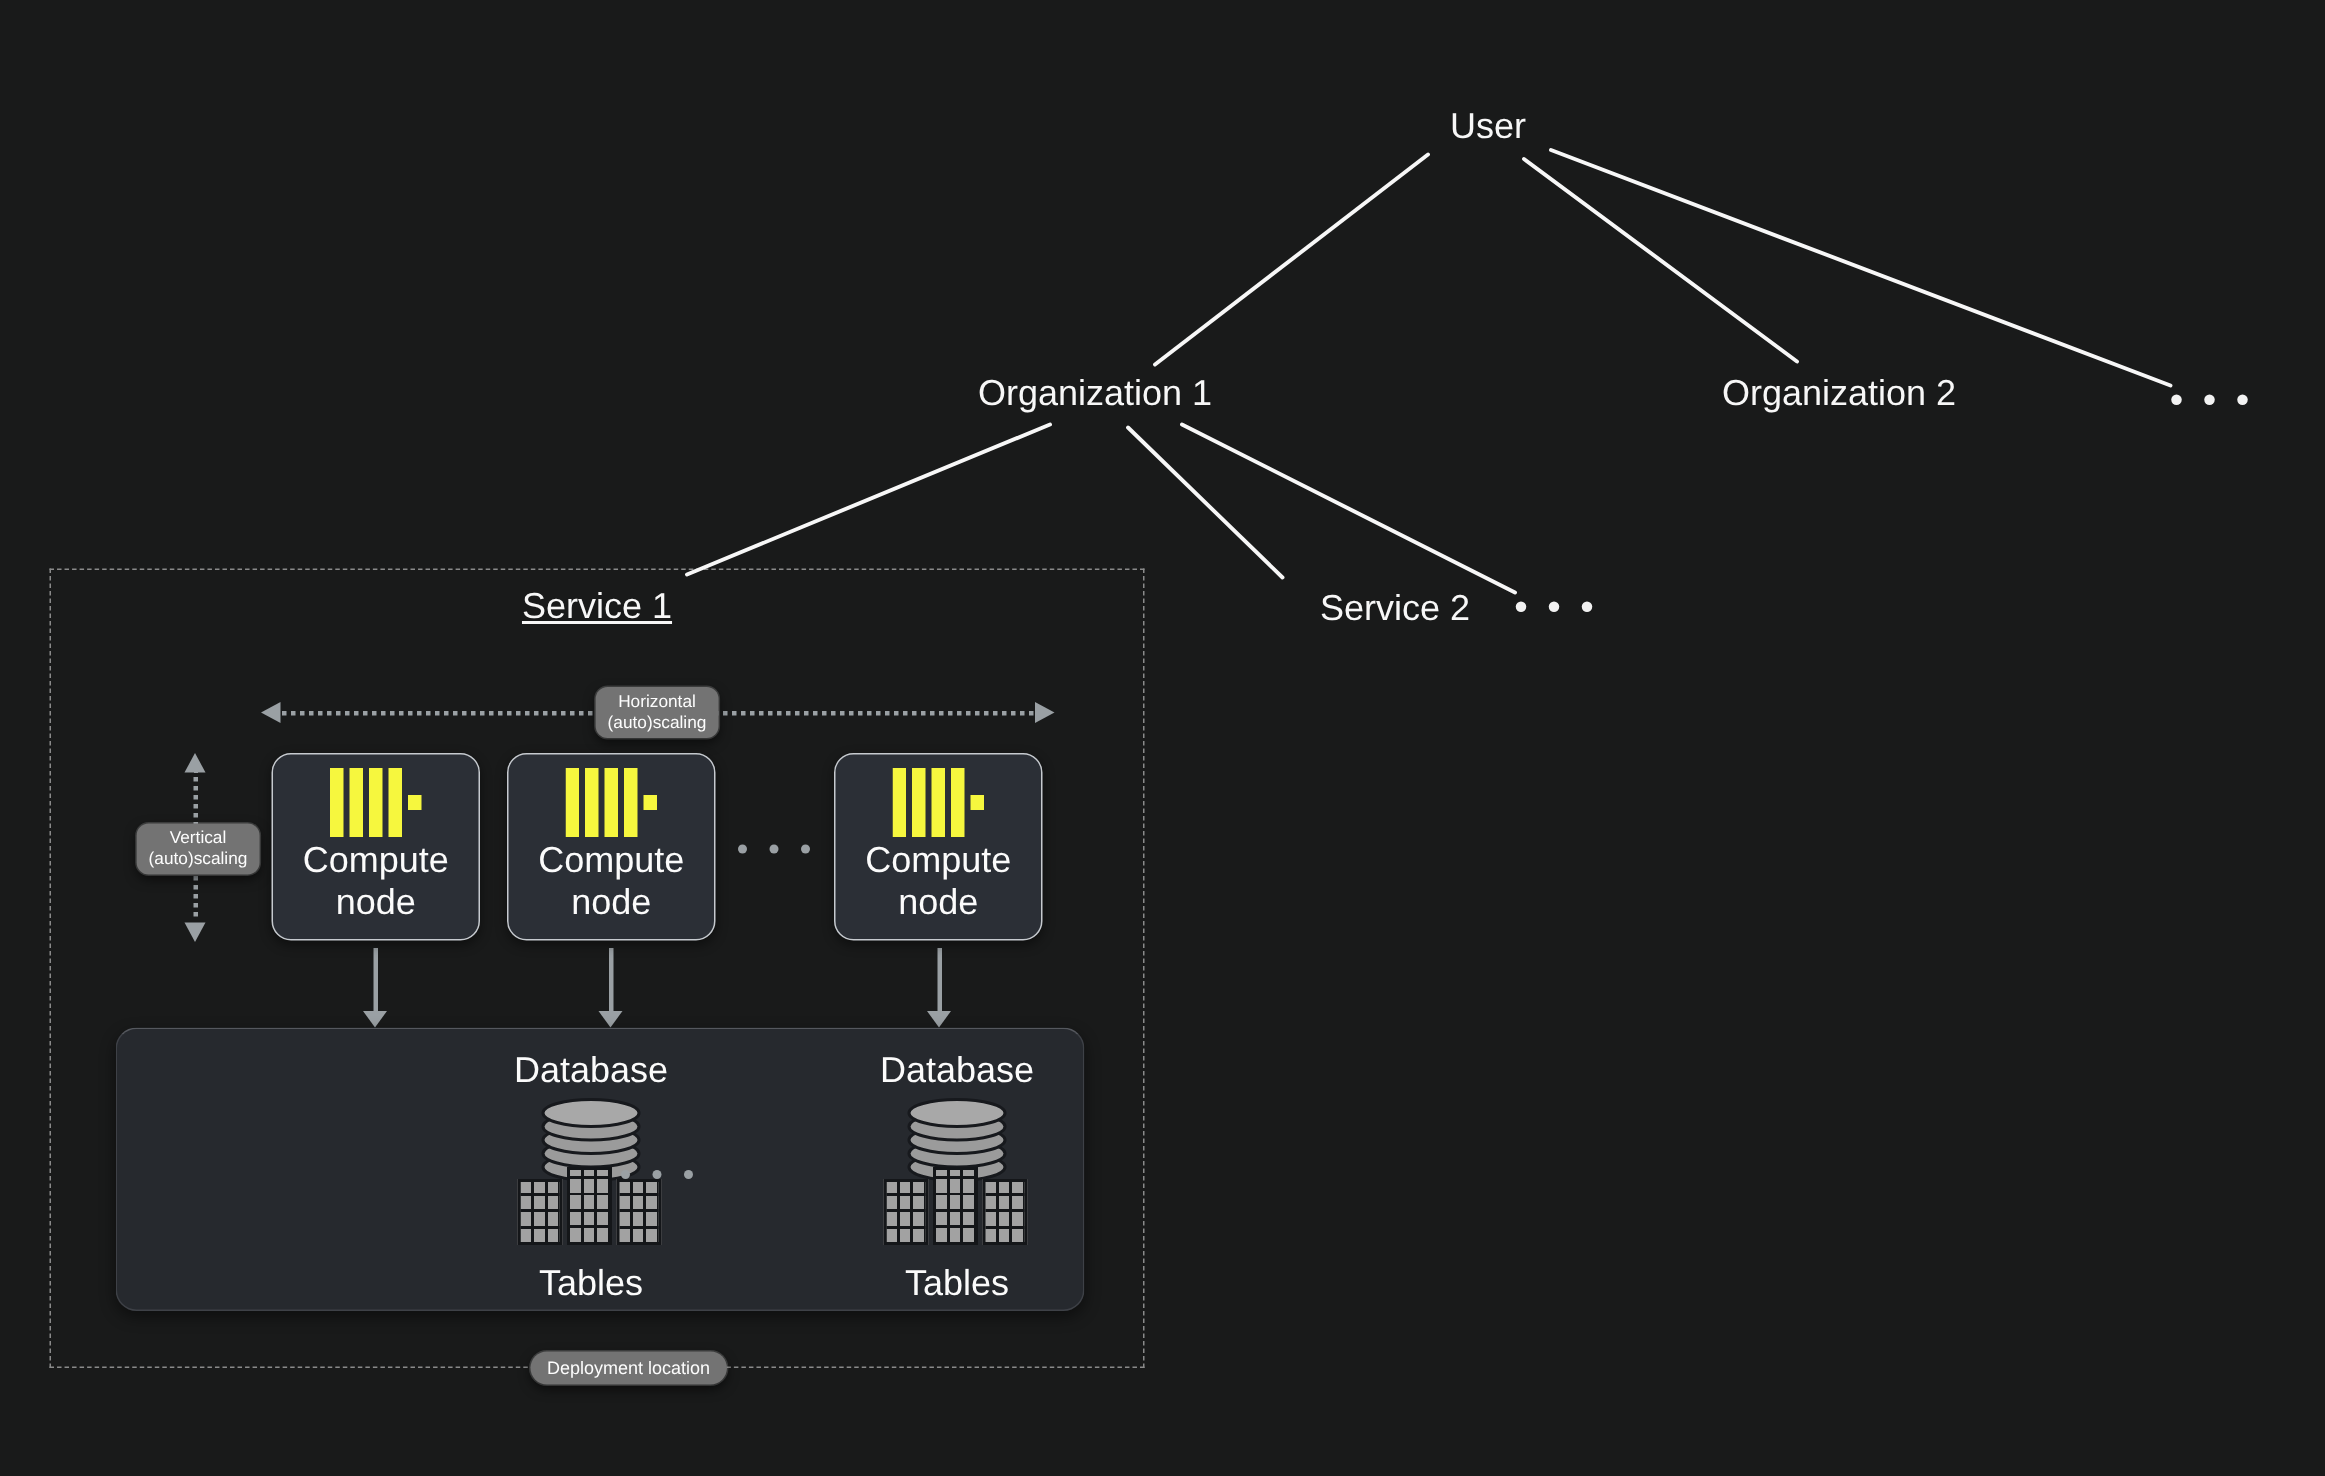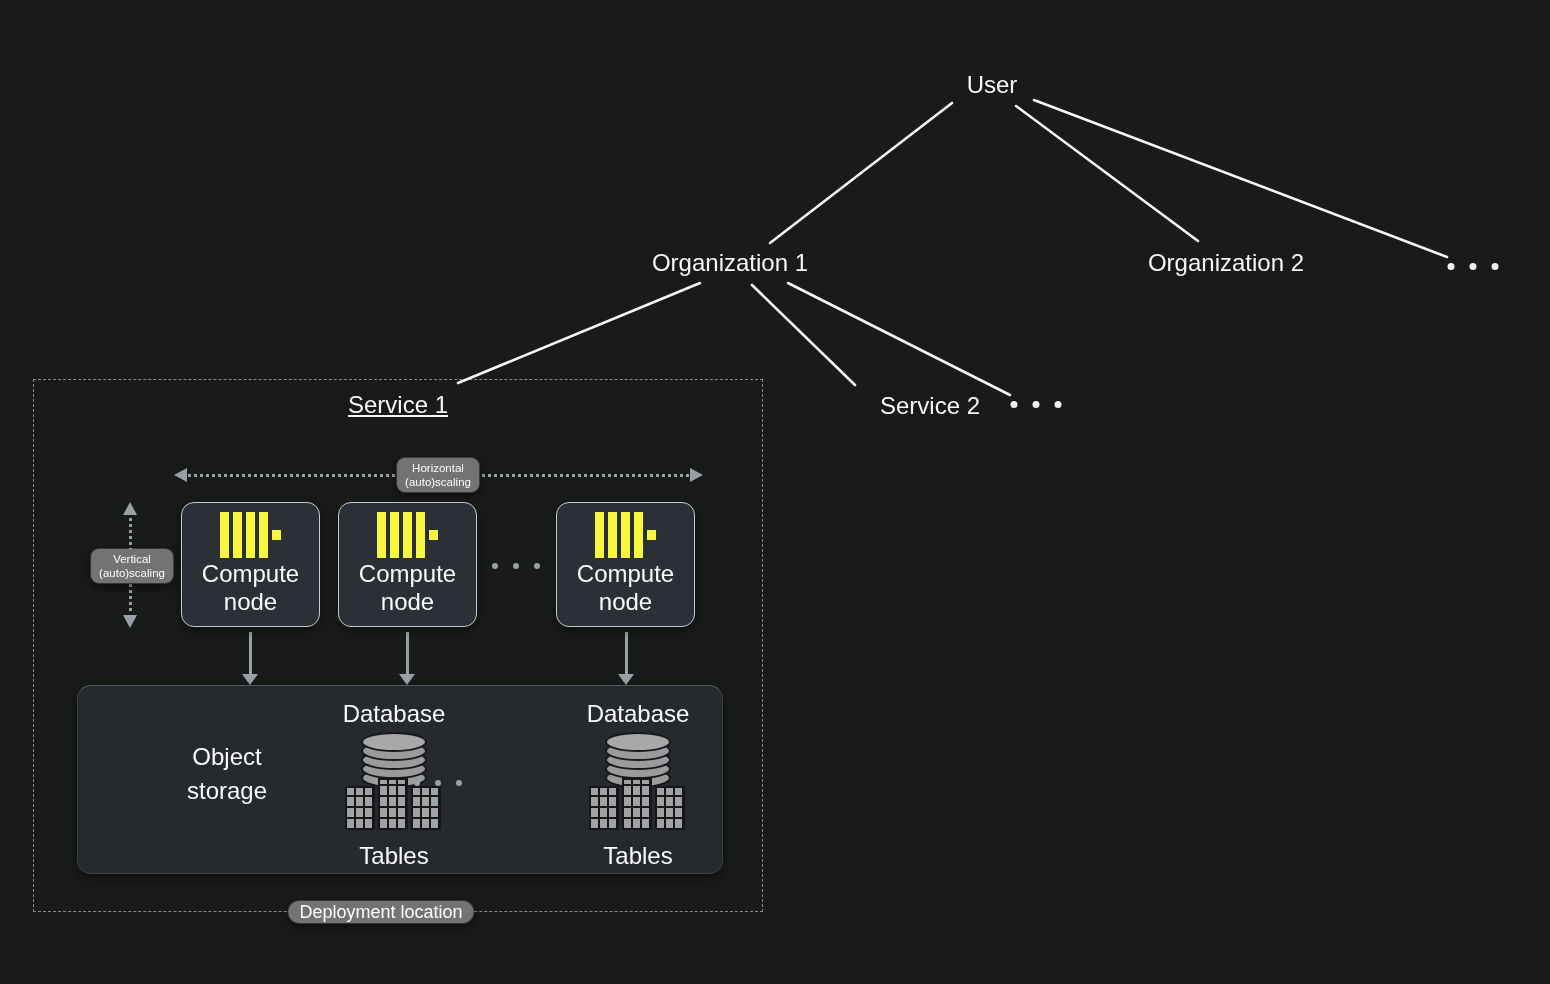--- a/index.html
+++ b/index.html
@@ -225,21 +225,20 @@
 <div class="abs down-arrow" style="left:399px;top:632px;">
     <div class="shaft"></div>
     <div class="head"></div>
   </div>
 <div class="abs down-arrow" style="left:618px;top:632px;">
     <div class="shaft"></div>
     <div class="head"></div>
   </div>
 
 <div class="abs storage-box">
-  <div class="abs object-storage-label">Object storage</div>
 
   <div class="abs db-group" style="left:236px;top:15px;">
     <div class="db-label">Database</div>
     <div class="db-art">
       <svg class="db-cylinder" width="70" height="58" viewBox="0 0 70 58">
         <g fill="#9b9b9b" stroke="#17191d" stroke-width="2">
           <ellipse cx="35" cy="47" rx="32" ry="9"></ellipse>
           <ellipse cx="35" cy="38" rx="32" ry="9"></ellipse>
           <ellipse cx="35" cy="29" rx="32" ry="9"></ellipse>
           <ellipse cx="35" cy="20" rx="32" ry="9"></ellipse>
@@ -276,13 +275,13 @@
       <div class="tables-grids">
         <div class="grid side"></div>
           <div class="grid mid"></div>
           <div class="grid side"></div>
       </div>
     </div>
     <div class="tables-label">Tables</div>
   </div>
 </div>
 
-<div class="abs ctr pill" style="left:381px;top:901px;font-size:18px;line-height:16px;padding:3px 11px;border-radius:11px;text-align:center;">Deployment location</div>
+<div class="abs ctr pill" style="left:419px;top:901px;font-size:12px;line-height:16px;padding:3px 11px;border-radius:11px;text-align:center;">Deployment location</div>
 
 </body></html>

